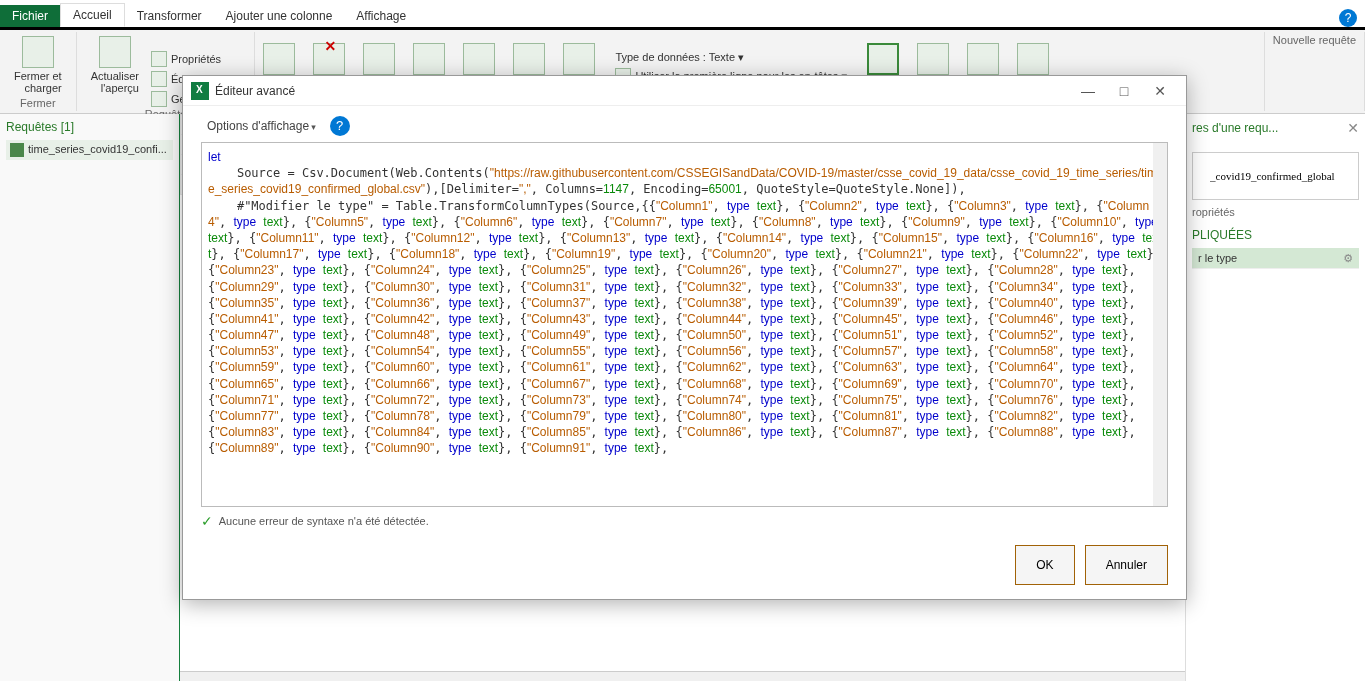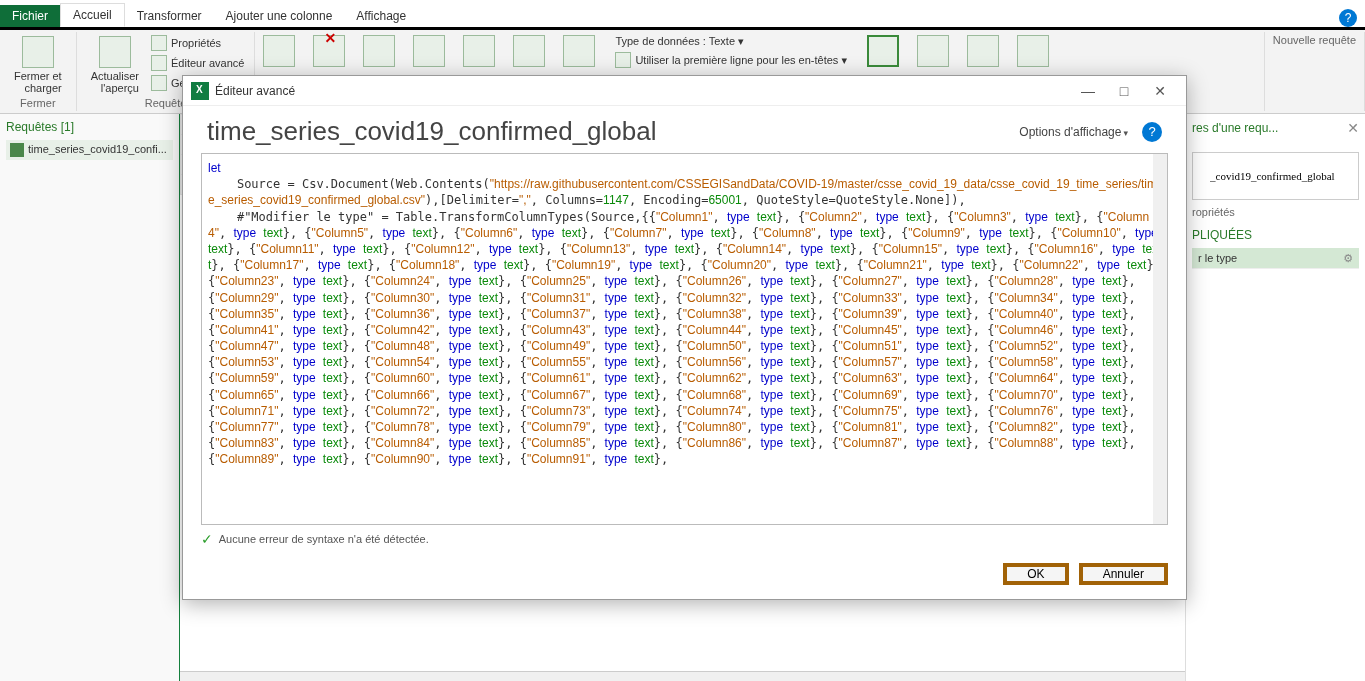--- a/index.html
+++ b/index.html
@@ -14,21 +14,21 @@
 .help-icon { width: 18px; height: 18px; border-radius: 50%; background: #0078d4; color:#fff; text-align:center; line-height:18px; margin-right:8px; font-size:12px; }
 
 
 .ribbon { display: flex; height: 84px; background: #f3f3f3; border-bottom: 1px solid #ccc; padding: 2px 0; }
 .ribbon-group { border-right: 1px solid #ddd; padding: 2px 8px 2px 8px; display: flex; flex-direction: column; justify-content: space-between; }
 .ribbon-group-label { font-size: 11px; color: #666; text-align: center; }
 .ribbon-btn-big { display: inline-flex; flex-direction: column; align-items: center; padding: 2px 6px; font-size: 11px; text-align:right; }
 .ribbon-icon { width: 32px; height: 32px; background: #e8f0e8; border: 1px solid #9cbb9c; margin-bottom: 2px; }
 .ribbon-icon-sm { width: 16px; height: 16px; background: #e8f0e8; border: 1px solid #9cbb9c; display:inline-block; vertical-align:middle; margin-right:4px;}
 .ribbon-small-row { display:flex; align-items:center; font-size:11px; padding:1px 2px; white-space:nowrap;}
-.ribbon-row-wrap { display:flex; flex-direction:column; gap:2px; }
+.ribbon-row-wrap { display:flex; flex-direction:column; gap:2px;margin-top:16px; }
 .ribbon-flex { display:flex; }
 
 
 .main-area { display: flex; height: calc(100% - 108px); }
 .left-panel { width: 180px; background:#f9f9f9; border-right:1px solid #15803d; padding:6px; }
 .left-panel-title { font-size:12px; color:#2a7a2a; margin-bottom:6px;}
 .query-item { display:flex; align-items:flex-start; padding:3px 4px; background:#e8f0e8; font-size:11px; overflow:hidden; }
 .query-icon { width:14px; height:14px; background:#4a874a; margin-right:4px; display:inline-block; }
 
 
@@ -58,21 +58,21 @@
 .modal-sys-btn { width:36px; text-align:center; font-size:14px; color:#555; cursor:pointer;}
 .modal-header { display:flex; align-items:center; justify-content:space-between; padding: 10px 24px 6px 24px;}
 .modal-header h1 { font-size: 26px; font-weight: 300; color:#444;}
 .modal-header-right { display:flex; align-items:center; gap:14px; font-size:12px; color:#444;}
 .help-circle { width:20px; height:20px; border-radius:50%; background:#0078d4; color:#fff; text-align:center; line-height:20px; font-size:13px;}
 .modal-body { flex:1; margin: 0 18px; border:1px solid #bbb; overflow:auto; padding:6px; font-family: Consolas, monospace; font-size:12px; line-height:1.35; position:relative;}
 .modal-body .scroll-track { position:absolute; right:0; top:0; width:14px; height:100%; background:#f0f0f0;}
 .modal-status { padding: 6px 18px; display:flex; align-items:center; font-size:11px; color:#555;}
 .check-mark { color:#2a9d2a; margin-right:6px; font-size:14px;}
 .modal-footer { padding: 10px 18px 14px; display:flex; justify-content:flex-end; gap:10px;}
-.modal-btn { border:4px solid #a16207; background:#f5f5f5; padding: 0 20px; font-size:12px; cursor:pointer;}
+.modal-btn { border:1px solid #a16207; background:#f5f5f5; padding: 12px 20px; font-size:12px; cursor:pointer;}
 
 
 .kw { color:#0000cc; }
 .str { color:#b85c00; }
 .txt { color:#0a8a0a; }
 .num { color:#0a8a0a; }
 pre { white-space: pre-wrap; word-break: break-all; font-family: Consolas, monospace;}
 
 .caret::after { content:"▾"; font-size:9px; margin-left:2px; color:#555;}
 .red-x { color:#c00; font-weight:bold; font-size:14px;}
@@ -227,21 +227,20 @@
 
 <div class="modal">
   <div class="modal-titlebar">
     <div class="excel-icon"></div>
     <div class="modal-title">Éditeur avancé</div>
     <div class="modal-sys-btn">—</div>
     <div class="modal-sys-btn">□</div>
     <div class="modal-sys-btn">✕</div>
   </div>
   <div class="modal-header">
-    <h1>time_series_covid19_confirmed_global</h1>
     <div class="modal-header-right">
       <span class="caret">Options d'affichage</span>
       <div class="help-circle">?</div>
     </div>
   </div>
   <div class="modal-body">
     <pre id="code-content"><span class="kw">let</span>
     Source = Csv.Document(Web.Contents(<span class="str">"https://raw.githubusercontent.com/CSSEGISandData/COVID-19/master/csse_covid_19_data/csse_covid_19_time_series/time_series_covid19_confirmed_global.csv"</span>),[Delimiter=<span class="str">","</span>, Columns=<span class="num">1147</span>, Encoding=<span class="num">65001</span>, QuoteStyle=QuoteStyle.None]),
     #"Modifier le type" = Table.TransformColumnTypes(Source,{{<span class="str">"Column1"</span>, <span class="kw">type</span> <span class="txt">text</span>}, {<span class="str">"Column2"</span>, <span class="kw">type</span> <span class="txt">text</span>}, {<span class="str">"Column3"</span>, <span class="kw">type</span> <span class="txt">text</span>}, {<span class="str">"Column4"</span>, <span class="kw">type</span> <span class="txt">text</span>}, {<span class="str">"Column5"</span>, <span class="kw">type</span> <span class="txt">text</span>}, {<span class="str">"Column6"</span>, <span class="kw">type</span> <span class="txt">text</span>}, {<span class="str">"Column7"</span>, <span class="kw">type</span> <span class="txt">text</span>}, {<span class="str">"Column8"</span>, <span class="kw">type</span> <span class="txt">text</span>}, {<span class="str">"Column9"</span>, <span class="kw">type</span> <span class="txt">text</span>}, {<span class="str">"Column10"</span>, <span class="kw">type</span> <span class="txt">text</span>}, {<span class="str">"Column11"</span>, <span class="kw">type</span> <span class="txt">text</span>}, {<span class="str">"Column12"</span>, <span class="kw">type</span> <span class="txt">text</span>}, {<span class="str">"Column13"</span>, <span class="kw">type</span> <span class="txt">text</span>}, {<span class="str">"Column14"</span>, <span class="kw">type</span> <span class="txt">text</span>}, {<span class="str">"Column15"</span>, <span class="kw">type</span> <span class="txt">text</span>}, {<span class="str">"Column16"</span>, <span class="kw">type</span> <span class="txt">text</span>}, {<span class="str">"Column17"</span>, <span class="kw">type</span> <span class="txt">text</span>}, {<span class="str">"Column18"</span>, <span class="kw">type</span> <span class="txt">text</span>}, {<span class="str">"Column19"</span>, <span class="kw">type</span> <span class="txt">text</span>}, {<span class="str">"Column20"</span>, <span class="kw">type</span> <span class="txt">text</span>}, {<span class="str">"Column21"</span>, <span class="kw">type</span> <span class="txt">text</span>}, {<span class="str">"Column22"</span>, <span class="kw">type</span> <span class="txt">text</span>}, {<span class="str">"Column23"</span>, <span class="kw">type</span> <span class="txt">text</span>}, {<span class="str">"Column24"</span>, <span class="kw">type</span> <span class="txt">text</span>}, {<span class="str">"Column25"</span>, <span class="kw">type</span> <span class="txt">text</span>}, {<span class="str">"Column26"</span>, <span class="kw">type</span> <span class="txt">text</span>}, {<span class="str">"Column27"</span>, <span class="kw">type</span> <span class="txt">text</span>}, {<span class="str">"Column28"</span>, <span class="kw">type</span> <span class="txt">text</span>}, {<span class="str">"Column29"</span>, <span class="kw">type</span> <span class="txt">text</span>}, {<span class="str">"Column30"</span>, <span class="kw">type</span> <span class="txt">text</span>}, {<span class="str">"Column31"</span>, <span class="kw">type</span> <span class="txt">text</span>}, {<span class="str">"Column32"</span>, <span class="kw">type</span> <span class="txt">text</span>}, {<span class="str">"Column33"</span>, <span class="kw">type</span> <span class="txt">text</span>}, {<span class="str">"Column34"</span>, <span class="kw">type</span> <span class="txt">text</span>}, {<span class="str">"Column35"</span>, <span class="kw">type</span> <span class="txt">text</span>}, {<span class="str">"Column36"</span>, <span class="kw">type</span> <span class="txt">text</span>}, {<span class="str">"Column37"</span>, <span class="kw">type</span> <span class="txt">text</span>}, {<span class="str">"Column38"</span>, <span class="kw">type</span> <span class="txt">text</span>}, {<span class="str">"Column39"</span>, <span class="kw">type</span> <span class="txt">text</span>}, {<span class="str">"Column40"</span>, <span class="kw">type</span> <span class="txt">text</span>}, {<span class="str">"Column41"</span>, <span class="kw">type</span> <span class="txt">text</span>}, {<span class="str">"Column42"</span>, <span class="kw">type</span> <span class="txt">text</span>}, {<span class="str">"Column43"</span>, <span class="kw">type</span> <span class="txt">text</span>}, {<span class="str">"Column44"</span>, <span class="kw">type</span> <span class="txt">text</span>}, {<span class="str">"Column45"</span>, <span class="kw">type</span> <span class="txt">text</span>}, {<span class="str">"Column46"</span>, <span class="kw">type</span> <span class="txt">text</span>}, {<span class="str">"Column47"</span>, <span class="kw">type</span> <span class="txt">text</span>}, {<span class="str">"Column48"</span>, <span class="kw">type</span> <span class="txt">text</span>}, {<span class="str">"Column49"</span>, <span class="kw">type</span> <span class="txt">text</span>}, {<span class="str">"Column50"</span>, <span class="kw">type</span> <span class="txt">text</span>}, {<span class="str">"Column51"</span>, <span class="kw">type</span> <span class="txt">text</span>}, {<span class="str">"Column52"</span>, <span class="kw">type</span> <span class="txt">text</span>}, {<span class="str">"Column53"</span>, <span class="kw">type</span> <span class="txt">text</span>}, {<span class="str">"Column54"</span>, <span class="kw">type</span> <span class="txt">text</span>}, {<span class="str">"Column55"</span>, <span class="kw">type</span> <span class="txt">text</span>}, {<span class="str">"Column56"</span>, <span class="kw">type</span> <span class="txt">text</span>}, {<span class="str">"Column57"</span>, <span class="kw">type</span> <span class="txt">text</span>}, {<span class="str">"Column58"</span>, <span class="kw">type</span> <span class="txt">text</span>}, {<span class="str">"Column59"</span>, <span class="kw">type</span> <span class="txt">text</span>}, {<span class="str">"Column60"</span>, <span class="kw">type</span> <span class="txt">text</span>}, {<span class="str">"Column61"</span>, <span class="kw">type</span> <span class="txt">text</span>}, {<span class="str">"Column62"</span>, <span class="kw">type</span> <span class="txt">text</span>}, {<span class="str">"Column63"</span>, <span class="kw">type</span> <span class="txt">text</span>}, {<span class="str">"Column64"</span>, <span class="kw">type</span> <span class="txt">text</span>}, {<span class="str">"Column65"</span>, <span class="kw">type</span> <span class="txt">text</span>}, {<span class="str">"Column66"</span>, <span class="kw">type</span> <span class="txt">text</span>}, {<span class="str">"Column67"</span>, <span class="kw">type</span> <span class="txt">text</span>}, {<span class="str">"Column68"</span>, <span class="kw">type</span> <span class="txt">text</span>}, {<span class="str">"Column69"</span>, <span class="kw">type</span> <span class="txt">text</span>}, {<span class="str">"Column70"</span>, <span class="kw">type</span> <span class="txt">text</span>}, {<span class="str">"Column71"</span>, <span class="kw">type</span> <span class="txt">text</span>}, {<span class="str">"Column72"</span>, <span class="kw">type</span> <span class="txt">text</span>}, {<span class="str">"Column73"</span>, <span class="kw">type</span> <span class="txt">text</span>}, {<span class="str">"Column74"</span>, <span class="kw">type</span> <span class="txt">text</span>}, {<span class="str">"Column75"</span>, <span class="kw">type</span> <span class="txt">text</span>}, {<span class="str">"Column76"</span>, <span class="kw">type</span> <span class="txt">text</span>}, {<span class="str">"Column77"</span>, <span class="kw">type</span> <span class="txt">text</span>}, {<span class="str">"Column78"</span>, <span class="kw">type</span> <span class="txt">text</span>}, {<span class="str">"Column79"</span>, <span class="kw">type</span> <span class="txt">text</span>}, {<span class="str">"Column80"</span>, <span class="kw">type</span> <span class="txt">text</span>}, {<span class="str">"Column81"</span>, <span class="kw">type</span> <span class="txt">text</span>}, {<span class="str">"Column82"</span>, <span class="kw">type</span> <span class="txt">text</span>}, {<span class="str">"Column83"</span>, <span class="kw">type</span> <span class="txt">text</span>}, {<span class="str">"Column84"</span>, <span class="kw">type</span> <span class="txt">text</span>}, {<span class="str">"Column85"</span>, <span class="kw">type</span> <span class="txt">text</span>}, {<span class="str">"Column86"</span>, <span class="kw">type</span> <span class="txt">text</span>}, {<span class="str">"Column87"</span>, <span class="kw">type</span> <span class="txt">text</span>}, {<span class="str">"Column88"</span>, <span class="kw">type</span> <span class="txt">text</span>}, {<span class="str">"Column89"</span>, <span class="kw">type</span> <span class="txt">text</span>}, {<span class="str">"Column90"</span>, <span class="kw">type</span> <span class="txt">text</span>}, {<span class="str">"Column91"</span>, <span class="kw">type</span> <span class="txt">text</span>},</pre>
     <div class="scroll-track"></div>

